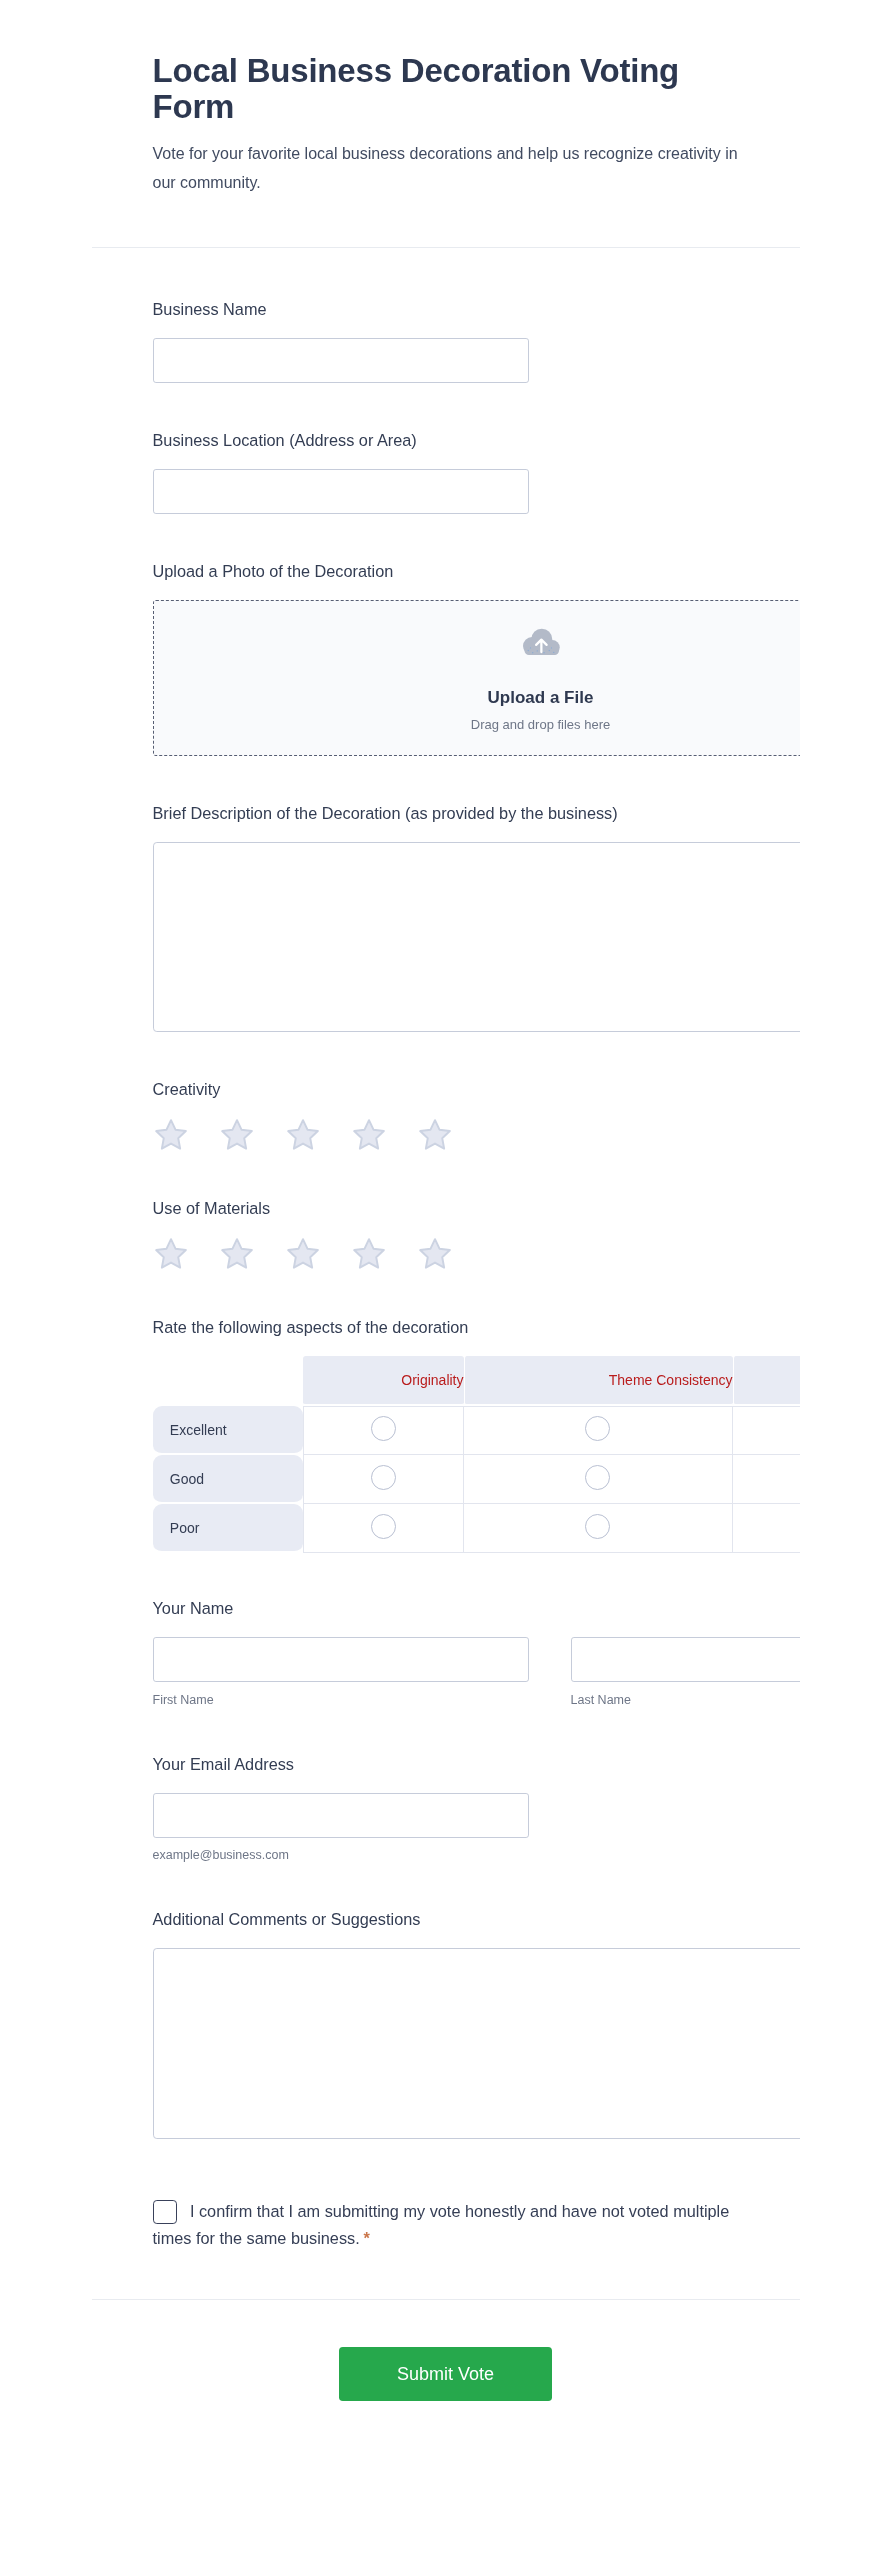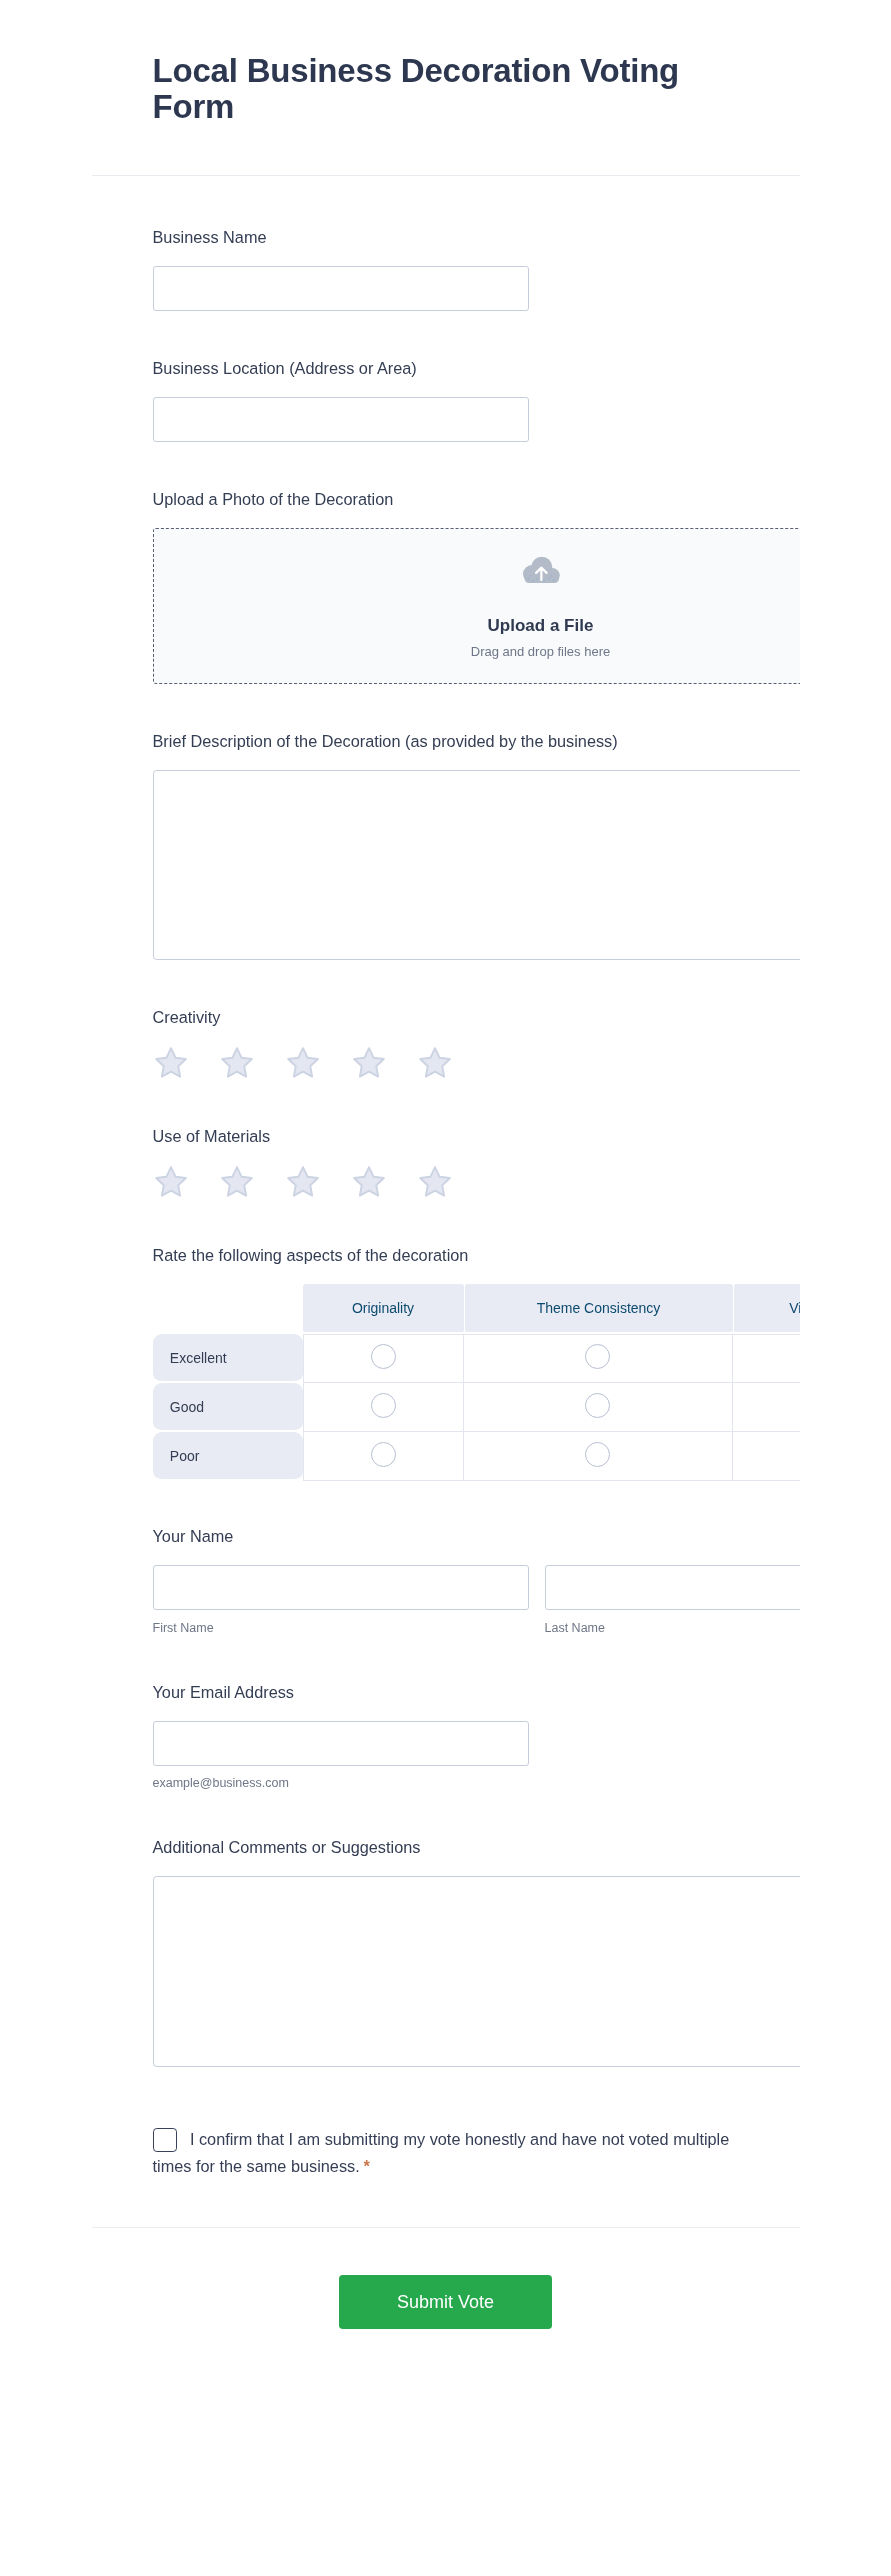--- a/index.html
+++ b/index.html
@@ -49,49 +49,50 @@
   .resize-handle{position:absolute;right:4.8px;bottom:5.8px;}
 
   .stars{display:flex;gap:30px;margin-top:-1px;}
   .star{display:block;cursor:pointer;}
   .star path{fill:var(--star-fill);stroke:var(--star-stroke);stroke-width:1.3;stroke-linejoin:round;}
 
   .matrix{border-collapse:separate;border-spacing:0;table-layout:fixed;width:776px;}
   .matrix col.c1{width:150px;} .matrix col.c2{width:161px;} .matrix col.c3{width:269px;} .matrix col.c4{width:197px;}
   .matrix th,.matrix td{padding:0;font-weight:normal;}
   .matrix th.corner{background:transparent;border:none;height:48px;}
-  .matrix th.colhead{background:var(--cell-bg);height:48px;font-size:14px;color:#0c4a6e;text-align:center;border-left:1.9px solid #fff;border-bottom:2.9px solid #fff;border-radius:2.9px;}
+  .matrix th.colhead{background:var(--cell-bg);height:48px;font-size:14px;color:#b91c1c;text-align:right;border-left:1.9px solid #fff;border-bottom:2.9px solid #fff;border-radius:2.9px;}
   .matrix th.colhead.first{border-left:none;}
   .matrix th.rowlabel{background:var(--cell-bg);height:47px;font-size:14px;color:#333c52;text-align:left;padding-left:17.3px;border-bottom:2.9px solid #fff;border-radius:9px;}
   .matrix td.cell{background:#fff;height:47px;text-align:center;vertical-align:middle;border-right:1px solid var(--cell-border);border-bottom:1px solid var(--cell-border);}
   .matrix td.cell.firstcol{border-left:1px solid var(--cell-border);}
   .matrix tr.firstrow td.cell{border-top:1px solid var(--cell-border);}
   .radio{display:inline-block;width:25px;height:25px;border:1.4px solid var(--radio-border);border-radius:50%;background:#fff;box-sizing:border-box;cursor:pointer;}
 
-  .name-cols{display:flex;gap:16px;}
+  .name-cols{display:flex;gap:42px;}
   .name-col .text-input{width:376px;}
   .name-col.last .text-input{width:371px;}
   .sublabel{display:block;font-size:12.5px;color:var(--sublabel-color);margin-top:10.5px;}
 
   .confirm-field{margin:59px 0 0 0;}
   .confirm-label{display:block;max-width:614px;font-size:16.3px;line-height:27px;color:#353e55;}
   .checkbox{display:inline-block;width:24px;height:24px;box-sizing:border-box;border:1.9px solid #39415a;border-radius:3.8px;background:#fff;margin-right:13.4px;vertical-align:-6.7px;cursor:pointer;}
   .req{color:var(--required-color);font-weight:700;margin-left:3.8px;}
 
   .divider.bottom{margin-top:47px;}
   .form-footer{padding:47px 0 50px 0;display:flex;justify-content:center;}
   .submit-btn{width:213px;height:54px;background:var(--accent-green);color:#fff;border:none;border-radius:3.8px;font-size:18px;font-family:inherit;cursor:pointer;}
 </style>
 </head>
 <body>
 
 <div class="page">
 
   <header class="form-header">
     <h1 class="form-title">Local Business Decoration Voting Form</h1>
+    <p class="form-subtitle">Vote for your favorite local business decorations and help us recognize creativity in our community.</p>
   </header>
 
   <div class="divider top"></div>
 
   <main class="form-body">
 
     <section class="field">
       <label class="label">Business Name</label>
       <input type="text" class="text-input w-half" value="" style="">
     </section>

